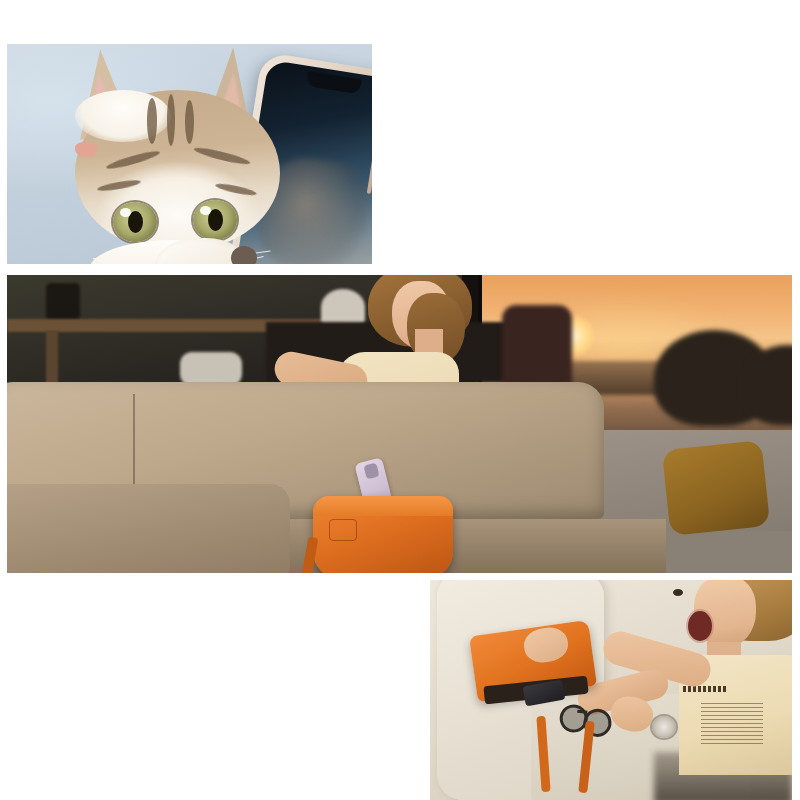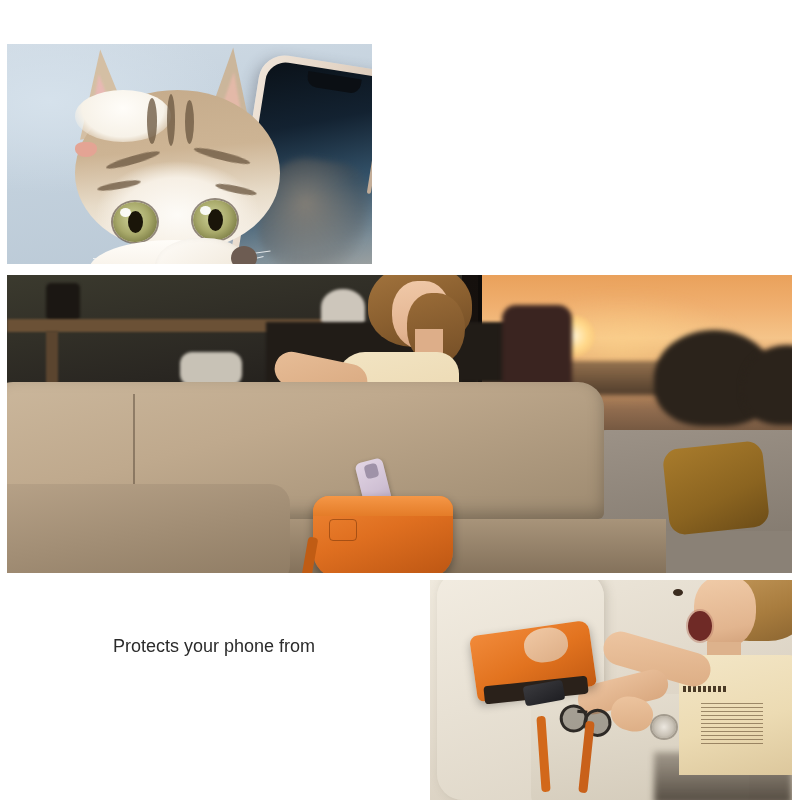--- a/index.html
+++ b/index.html
@@ -767,21 +767,20 @@
 
     <div class="layer phone2"></div>
     <div class="layer phone2-cam"></div>
     <div class="layer bag2"></div>
     <div class="layer bag2-flap"></div>
     <div class="layer bag2-tag"></div>
     <div class="layer bag2-strap"></div>
   </div>
 
   <div class="text-block" id="text-protect">
-    <p class="subline">Protects your phone from</p>
   </div>
 
   <div class="panel" id="panel-shock">
     <div class="layer sofa-light"></div>
     <div class="layer sofa-back-cushion"></div>
     <div class="layer sofa-seat3"></div>
     <div class="layer sofa-shadow3"></div>
 
     <div class="layer w3-hair"></div>
     <div class="layer w3-face"></div>

